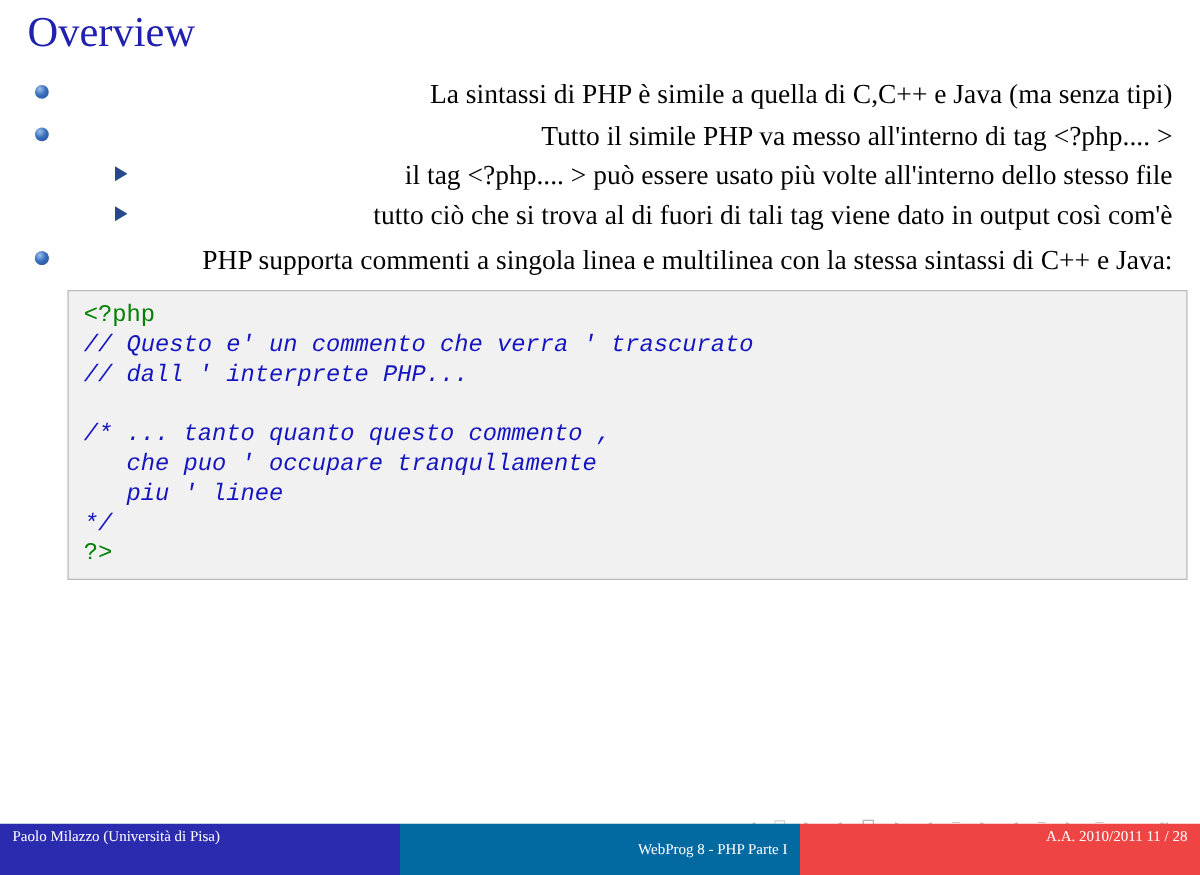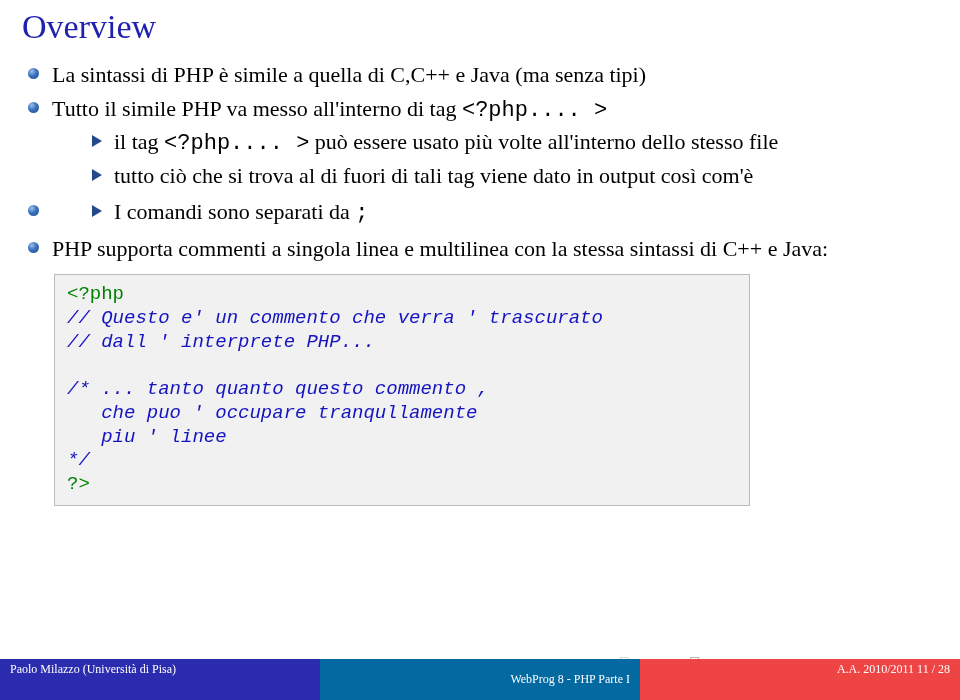--- a/index.html
+++ b/index.html
@@ -25,20 +25,21 @@
     font-weight: normal;
   }
   .content {
     font-size: 22px;
     line-height: 1.35;
   }
   ul.bullets {
     list-style: none;
     padding-left: 4px;
     margin: 0;
+    text-align: right;
   }
   ul.bullets > li {
     position: relative;
     padding-left: 26px;
     margin-bottom: 4px;
   }
   ul.bullets > li::before {
     content: "";
     position: absolute;
     left: 2px;
@@ -71,21 +72,21 @@
   }
   .codebox {
     border: 1px solid #bbb;
     background: #f1f1f2;
     margin: 10px 0 0 32px;
     padding: 8px 12px;
     font-family: "Courier New", monospace;
     font-size: 19px;
     line-height: 1.25;
     white-space: pre;
-    width: 696px;
+    width: 896px;
     box-sizing: border-box;
   }
   .kw { color: #008000; }
   .cm { color: #1414c0; font-style: italic; }
   .footer {
     position: absolute;
     bottom: 0;
     left: 0;
     right: 0;
     height: 41px;
@@ -113,21 +114,21 @@
     padding: 3px 10px;
   }
   .navicons {
     position: absolute;
     bottom: 30px;
     right: 18px;
     font-size: 14px;
     color: #b7b7b7;
     letter-spacing: 6px;
   }
-  .mono { font-family: Liberation Mono, monospace; }
+  .mono { font-family: Liberation Serif, serif; }
 </style>
 </head>
 <body>
 
 <div class="slide">
   <div class="title">Overview</div>
   <div class="content">
     <ul class="bullets">
       <li>
         <span>La sintassi di PHP è simile a quella di C,C++ e Java (ma senza tipi)</span>
@@ -138,23 +139,20 @@
           <li>
             <span>il tag </span><span class="mono">&lt;?php.... &gt;</span><span> può essere usato più volte all'interno dello stesso file</span>
           </li>
           <li>
             <span>tutto ciò che si trova al di fuori di tali tag viene dato in output così com'è</span>
           </li>
         </ul>
       </li>
       <li>
         <ul class="tri">
-          <li>
-            <span>I comandi sono separati da </span><span class="mono">;</span>
-          </li>
         </ul>
       </li>
       <li>
         <span>PHP supporta commenti a singola linea e multilinea con la stessa sintassi di C++ e Java:</span>
       </li>
     </ul>
     <div class="codebox"><span class="kw">&lt;?php</span>
 <span class="cm">// Questo e' un commento che verra ' trascurato</span>
 <span class="cm">// dall ' interprete PHP...</span>
 

